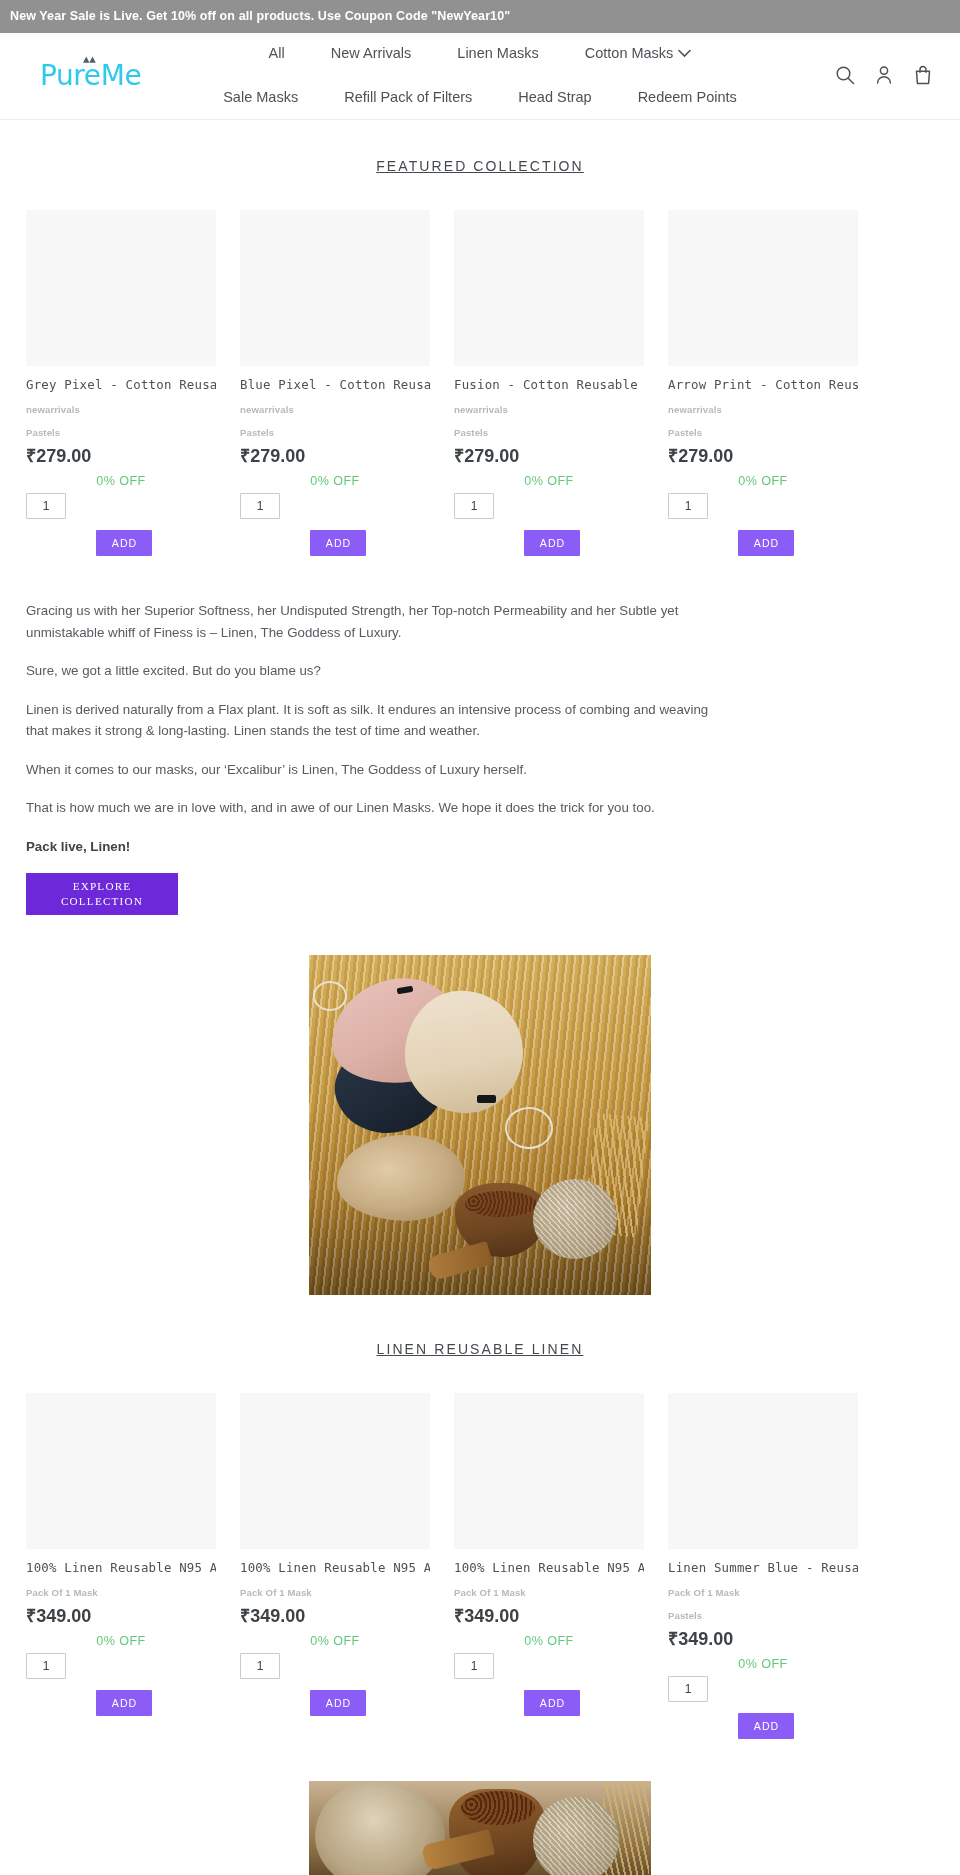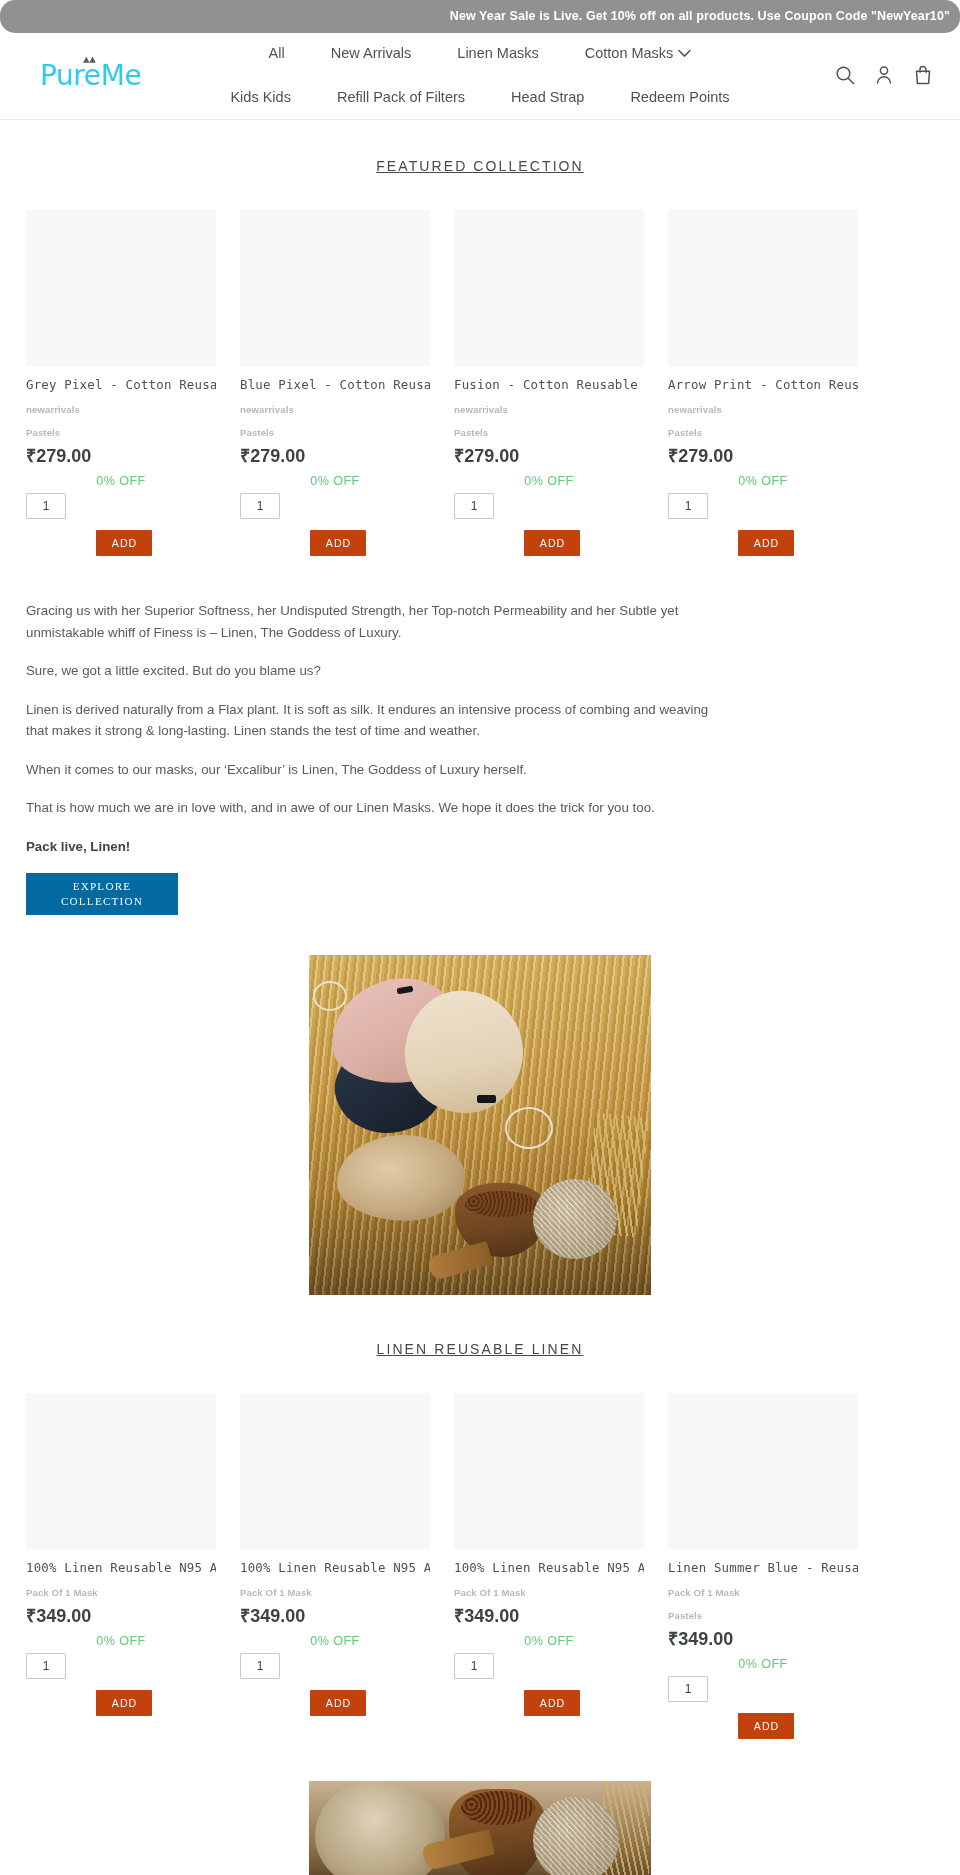--- a/index.html
+++ b/index.html
@@ -8,26 +8,25 @@
     font-family: "Liberation Sans", sans-serif;
     background: #ffffff;
     color: #3d4246;
     -webkit-font-smoothing: antialiased;
   }
 
   
   .announce {
     background: #919191;
     color: #ffffff;
-    text-align: right;
+    text-align: left;
     font-size: 12.5px;
     font-weight: bold;
     letter-spacing: .1px;
     padding: 9px 10px 10px;
-    border-radius: 15px;
   }
 
   
   .header {
     border-bottom: 1px solid #ececec;
     padding: 12px 26px 14px;
     display: flex;
     align-items: center;
   }
   .logo {
@@ -146,21 +145,21 @@
     border: 1px solid #c9cccf;
     background: #ffffff;
     font-size: 12px;
     color: #3d4246;
     text-align: center;
     font-family: "Liberation Sans", sans-serif;
     border-radius: 1px;
   }
   .add-row { text-align: center; margin-top: 11px; }
   .add-btn {
-    background: #c2410c;
+    background: #8b5cf6;
     color: #ffffff;
     border: none;
     font-size: 10.6px;
     letter-spacing: 1px;
     padding: 7px 15px 7px 16px;
     cursor: pointer;
     font-family: "Liberation Sans", sans-serif;
     border-radius: 1px;
     margin-left: 6px;
   }
@@ -180,21 +179,21 @@
     color: #565b60;
     margin-bottom: 17px;
     max-width: 705px;
   }
   .rich p.bold { font-weight: bold; color: #3f4448; margin-bottom: 16px; }
   .explore {
     display: inline-flex;
     flex-direction: column;
     align-items: center;
     justify-content: center;
-    background: #0369a1;
+    background: #6d28d9;
     color: #ffffff;
     width: 152px;
     height: 42px;
     font-family: "Liberation Serif", serif;
     font-size: 11.2px;
     letter-spacing: 1.2px;
     line-height: 1.35;
     text-decoration: none;
     cursor: pointer;
     border: none;
@@ -370,21 +369,21 @@
     </a>
     <a href="#">
       <span>Cotton Masks</span>
       <span class="chev">
         <svg width="13" height="9" viewBox="0 0 13 9">
             <path d="M1 1.5 L6.5 7 L12 1.5" fill="none" stroke="#4d5257" stroke-width="1.6" stroke-linecap="round"></path>
           </svg>
       </span>
     </a>
     <a href="#">
-      <span>Kids Kids</span>
+      <span>Sale Masks</span>
     </a>
     <a href="#">
       <span>Refill Pack of Filters</span>
     </a>
     <a href="#">
       <span>Head Strap</span>
     </a>
     <a href="#">
       <span>Redeem Points</span>
     </a>

